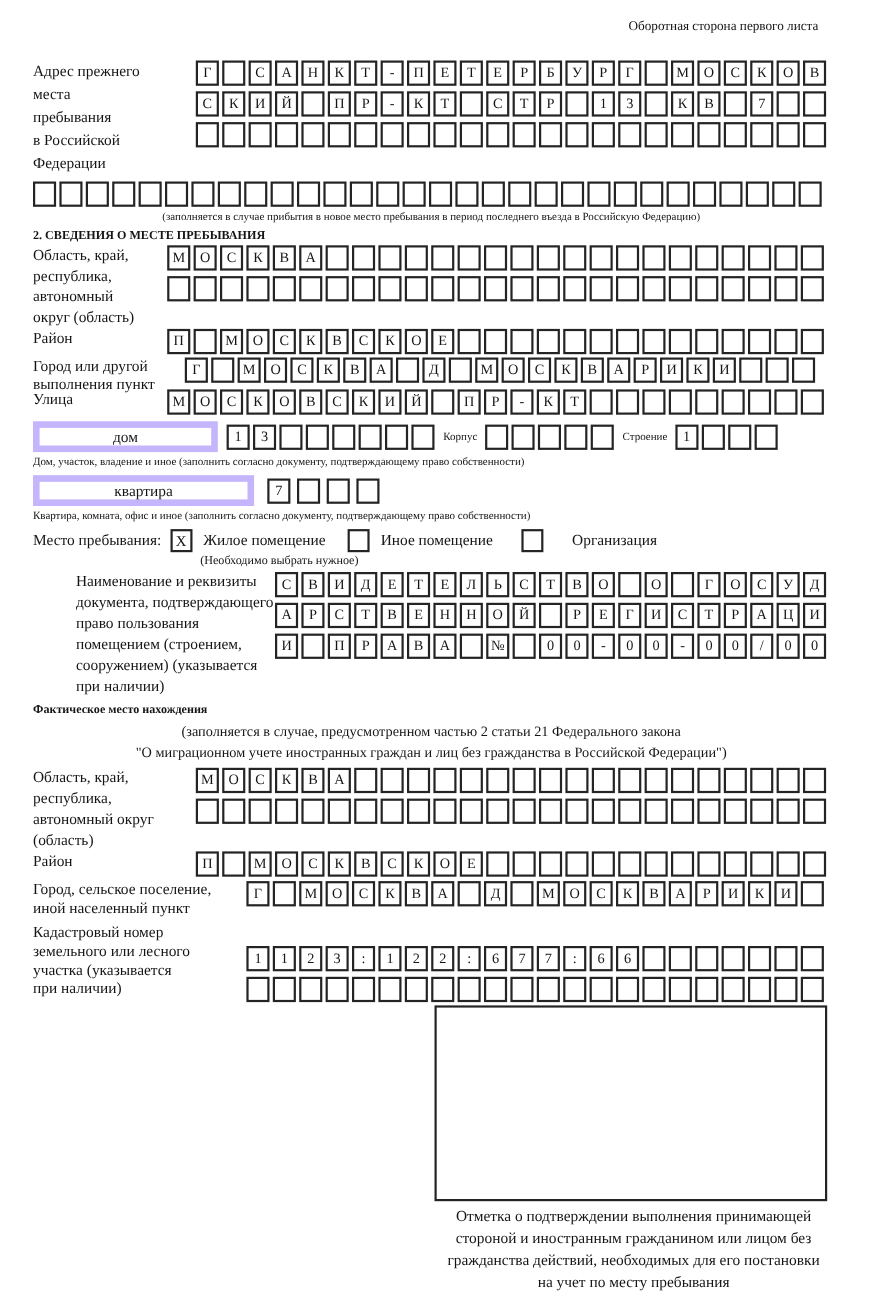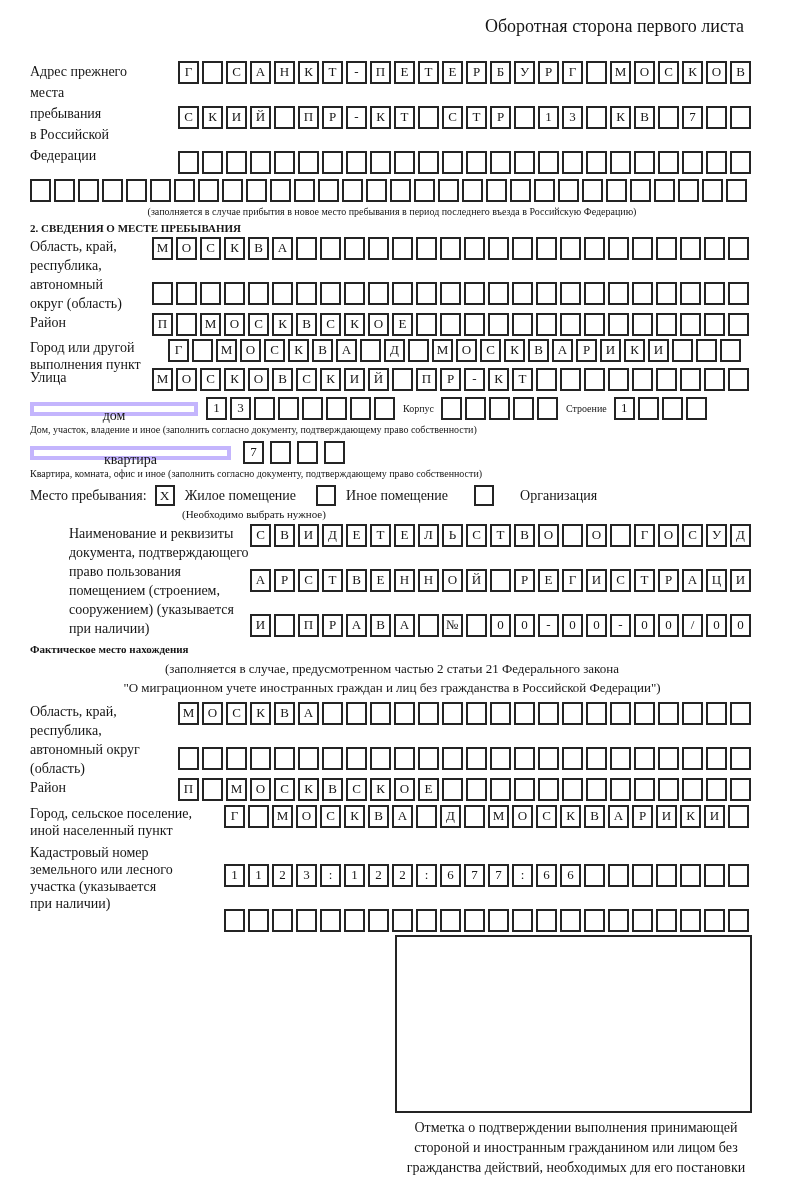--- a/index.html
+++ b/index.html
@@ -1,46 +1,46 @@
 <!DOCTYPE html>
 <html><head>
 <meta charset="utf-8">
 <title>Form</title>
 <style>
   html,body{margin:0;padding:0;background:#fff;}
   body{width:800px;height:1180px;overflow:hidden;color:#151515;
        font-family:"Liberation Serif","DejaVu Serif",serif;}
   .page{box-sizing:border-box;width:800px;height:1180px;padding:16px 46px 0 30px;}
   .preline{white-space:pre-line;}
-  .header-note{text-align:right;font-size:18px;margin-right:10px;}
+  .header-note{text-align:right;font-size:12px;margin-right:10px;}
   
   .cbox{box-sizing:border-box;display:inline-block;width:21px;height:23px;
         border:2px solid #242424;margin-right:3px;text-align:center;
         font-size:13px;line-height:18px;vertical-align:top;background:#fff;}
   .boxrow{height:23px;white-space:nowrap;}
-  .rows .boxrow + .boxrow{margin-top:22px;}
+  .rows .boxrow + .boxrow{margin-top:5px;}
   .frow{display:flex;align-items:flex-start;}
   .flabel{font-size:14px;line-height:19px;}
   .s1{margin-top:24px;gap:48px;}
   .s1 .flabel{width:150px;line-height:21px;}
   .w122{width:122px;}
   .w138{width:138px;line-height:17px;}
   .w150{width:150px;}
   .w194{width:194px;line-height:17px;}
   .w218{width:218px;}
   .fullrow{margin-top:5px;}
   .caption{font-size:10px;margin-top:4px;}
   .center{text-align:center;}
   .h-bold{font-weight:bold;font-size:11px;text-align:left;margin-top:5px;}
   .mt3{margin-top:3px;} .mt4{margin-top:4px;} .mt5{margin-top:5px;}
   .street-row{margin-top:-5px;}
   .district-row{margin-top:0;}
   
   .houseline{display:flex;align-items:center;margin-top:6px;white-space:nowrap;}
-  .rect{box-sizing:border-box;display:inline-block;height:14px;border:4px solid #c4b5fd;
+  .rect{box-sizing:border-box;display:inline-block;height:28px;border:6px solid #c4b5fd;
         text-align:center;font-size:14px;line-height:20px;background:#fff;}
   .rect-dom{width:168px;margin-right:8px;}
   .rect-kv{width:201px;margin-right:12px;}
   .inline-label{font-size:10px;margin:0 7px 0 5px;}
   .apt-gap .cbox{margin-right:6px;}
   
   .placeline{display:flex;align-items:center;margin-top:6px;font-size:14px;}
   .checkbox{box-sizing:border-box;display:inline-block;width:20px;height:21px;
             border:2px solid #242424;text-align:center;font-size:13.5px;line-height:17px;
             margin:0 10px 0 8px;}

